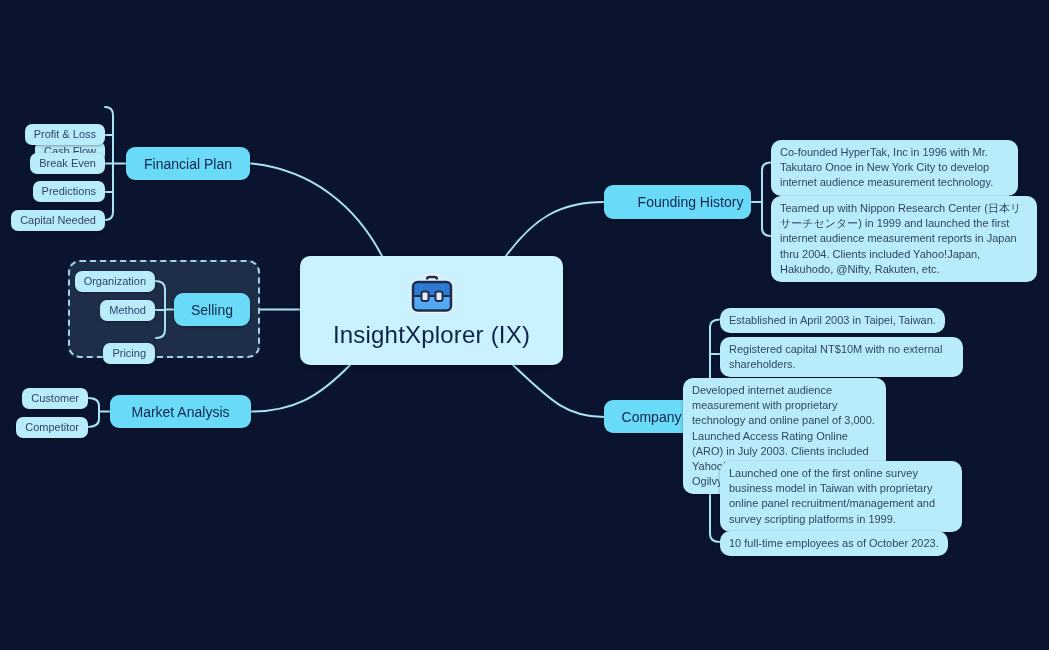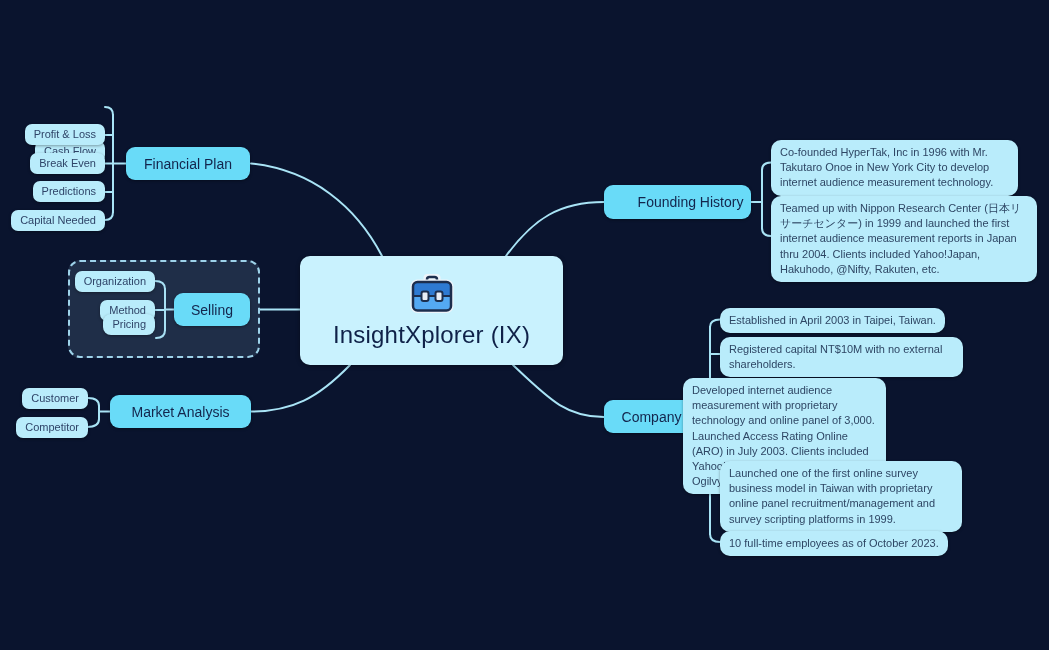--- a/index.html
+++ b/index.html
@@ -112,21 +112,21 @@
   </div>
   <div class="node leaf" style="right:944px;top:96.5px;margin-top:44px;">Cash Flow</div>
   <div class="node leaf" style="right:944px;top:124px;">Profit &amp; Loss</div>
   <div class="node leaf" style="right:944px;top:152.5px;">Break Even</div>
   <div class="node leaf" style="right:944px;top:181px;">Predictions</div>
   <div class="node leaf" style="right:944px;top:209.5px;">Capital Needed</div>
 
   <div class="node branch" style="left:174px;top:293px;width:76px;height:33px;">Selling</div>
   <div class="node leaf" style="right:894px;top:270.5px;">Organization</div>
   <div class="node leaf" style="right:894px;top:299.5px;">Method</div>
-  <div class="node leaf" style="right:894px;top:314px;border-radius:8px;">Pricing</div>
+  <div class="node leaf" style="right:894px;top:343px;">Pricing</div>
 
   <div class="node branch" style="left:110px;top:395px;width:141px;height:33px;">Market Analysis</div>
   <div class="node leaf" style="right:961px;top:387.5px;">Customer</div>
   <div class="node leaf" style="right:961px;top:416.5px;">Competitor</div>
 
   <div class="node branch" style="left:604px;top:185px;width:147px;height:34px;padding-left:26px;">Founding History</div>
   <div class="node para" style="left:771px;top:140px;width:247px;">Co-founded HyperTak, Inc in 1996 with Mr. Takutaro Onoe in New York City to develop internet audience measurement technology.</div>
   <div class="node para" style="left:771px;top:196px;width:266px;">Teamed up with Nippon Research Center (日本リサーチセンター) in 1999 and launched the first internet audience measurement reports in Japan thru 2004.  Clients included Yahoo!Japan, Hakuhodo, @Nifty, Rakuten, etc.</div>
 
   <div class="node branch" style="left:604px;top:400px;width:95px;height:33px;">Company</div>

